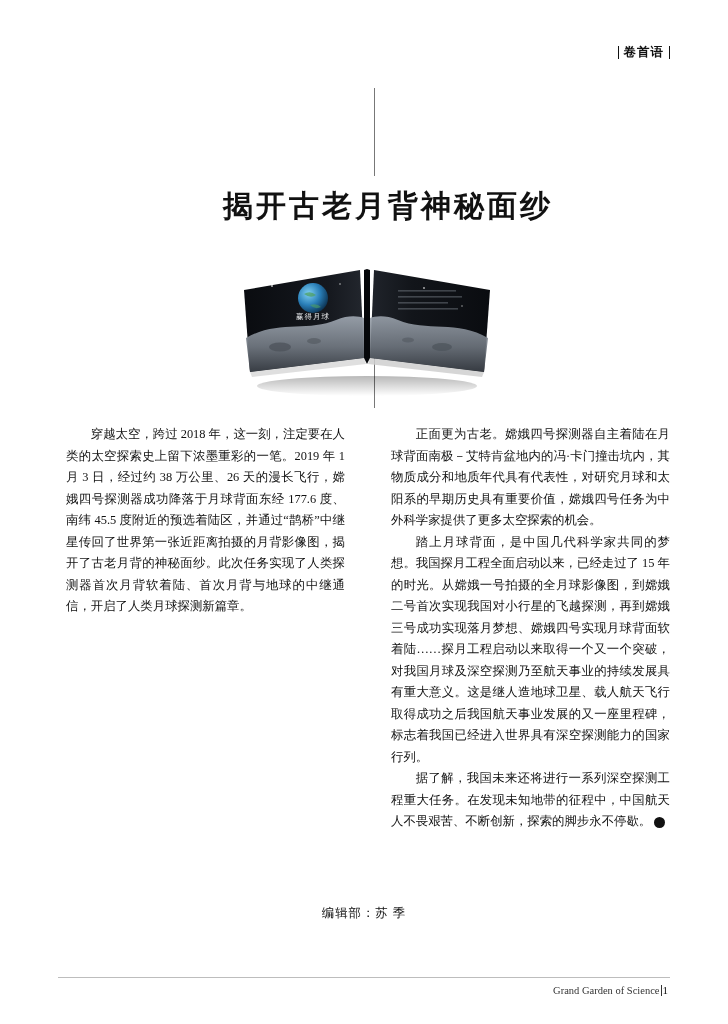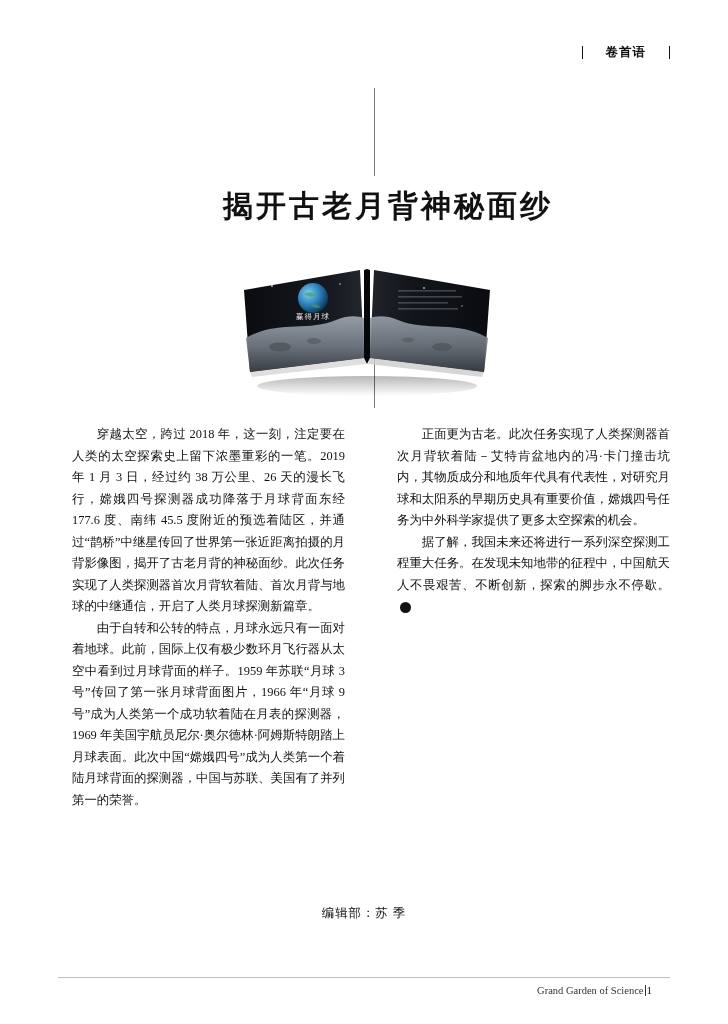--- a/index.html
+++ b/index.html
@@ -24,21 +24,21 @@
     box-sizing: border-box;
   }
 
   
   .header {
     position: absolute;
     top: 44px;
     right: 58px;
     display: flex;
     align-items: center;
-    gap: 23px;
+    gap: 5px;
     font-size: 12.5px;
     font-weight: bold;
     letter-spacing: 1px;
     color: #111;
   }
   .header .bar {
     display: inline-block;
     width: 1px;
     height: 13px;
     background: #111;
@@ -94,21 +94,21 @@
     top: 424px;
     left: 58px;
     width: 612px;
     display: flex;
     gap: 38px;
   }
   .col {
     width: 287px;
   }
   .col p {
-    margin: 0 0 0 14px;
+    margin: 0 0 0 8px;
     font-size: 12.4px;
     line-height: 21.5px;
     text-align: justify;
     text-justify: inter-ideograph;
     text-indent: 2em;
     color: #111;
     font-family: "Liberation Serif", "DejaVu Serif", serif;
   }
 
   .endmark {
@@ -134,21 +134,21 @@
     text-align: center;
     font-size: 12.4px;
     letter-spacing: 1px;
     color: #111;
   }
 
   
   .footer {
     position: absolute;
     bottom: 28px;
-    right: 76px;
+    right: 60px;
     display: flex;
     align-items: center;
     gap: 1px;
     font-size: 10.5px;
     color: #333;
     font-family: "Liberation Serif", "DejaVu Serif", serif;
   }
   .footer .sep {
     display: inline-block;
     width: 1px;
@@ -249,24 +249,24 @@
 
       <text x="77" y="73" text-anchor="middle" font-family="Liberation Serif, serif" font-size="7.5" fill="#e6e8ea" letter-spacing="1">赢得月球</text>
 
       <path d="M128 24 L131 23 L134 24 L134 112 L131 118 L128 112 Z" fill="#05070a"></path>
     </svg>
   </div>
 
   <div class="cols">
     <div class="col">
       <p>穿越太空，跨过 2018 年，这一刻，注定要在人类的太空探索史上留下浓墨重彩的一笔。2019 年 1 月 3 日，经过约 38 万公里、26 天的漫长飞行，嫦娥四号探测器成功降落于月球背面东经 177.6 度、南纬 45.5 度附近的预选着陆区，并通过“鹊桥”中继星传回了世界第一张近距离拍摄的月背影像图，揭开了古老月背的神秘面纱。此次任务实现了人类探测器首次月背软着陆、首次月背与地球的中继通信，开启了人类月球探测新篇章。</p>
-      <p>由于自转和公转的特点，月球永远只有一面对着地球。此前，国际上仅有极少数环月飞行器从太空中看到过月球背面的样子。1959 年苏联“月球 3 号”传回了第一张月球背面图片，1966 年“月球 9 号”成为人类第一个成功软着陆在月表的探测器，1969 年美国宇航员尼尔·奥尔德林·阿姆斯特朗踏上月球表面。此次中国“嫦娥四号”成为人类第一个着陆月球背面的探测器，中国与苏联、美国有了并列第一的荣誉。</p>
     </div>
     <div class="col">
-      <p>正面更为古老。此次任务实现了人类探测器首次月背软着陆－艾特肯盆地内的冯·卡门撞击坑内，其物质成分和地质年代具有代表性，对研究月球和太阳系的早期历史具有重要价值，嫦娥四号任务为中外科学家提供了更多太空探索的机会。</p>
+      <p>正面更为古老。嫦娥四号探测器自主着陆在月球背面南极－艾特肯盆地内的冯·卡门撞击坑内，其物质成分和地质年代具有代表性，对研究月球和太阳系的早期历史具有重要价值，嫦娥四号任务为中外科学家提供了更多太空探索的机会。</p>
+      <p>踏上月球背面，是中国几代科学家共同的梦想。我国探月工程全面启动以来，已经走过了 15 年的时光。从嫦娥一号拍摄的全月球影像图，到嫦娥二号首次实现我国对小行星的飞越探测，再到嫦娥三号成功实现落月梦想、嫦娥四号实现月球背面软着陆……探月工程启动以来取得一个又一个突破，对我国月球及深空探测乃至航天事业的持续发展具有重大意义。这是继人造地球卫星、载人航天飞行取得成功之后我国航天事业发展的又一座里程碑，标志着我国已经进入世界具有深空探测能力的国家行列。</p>
       <p><span>据了解，我国未来还将进行一系列深空探测工程重大任务。在发现未知地带的征程中，中国航天人不畏艰苦、不断创新，探索的脚步永不停歇。</span><span class="endmark">S</span></p>
     </div>
   </div>
 
   <div class="editor">编辑部：苏  季</div>
 
   <div class="footer-rule"></div>
   <div class="footer">
     <span>Grand Garden of Science</span>
     <span class="sep"></span>

